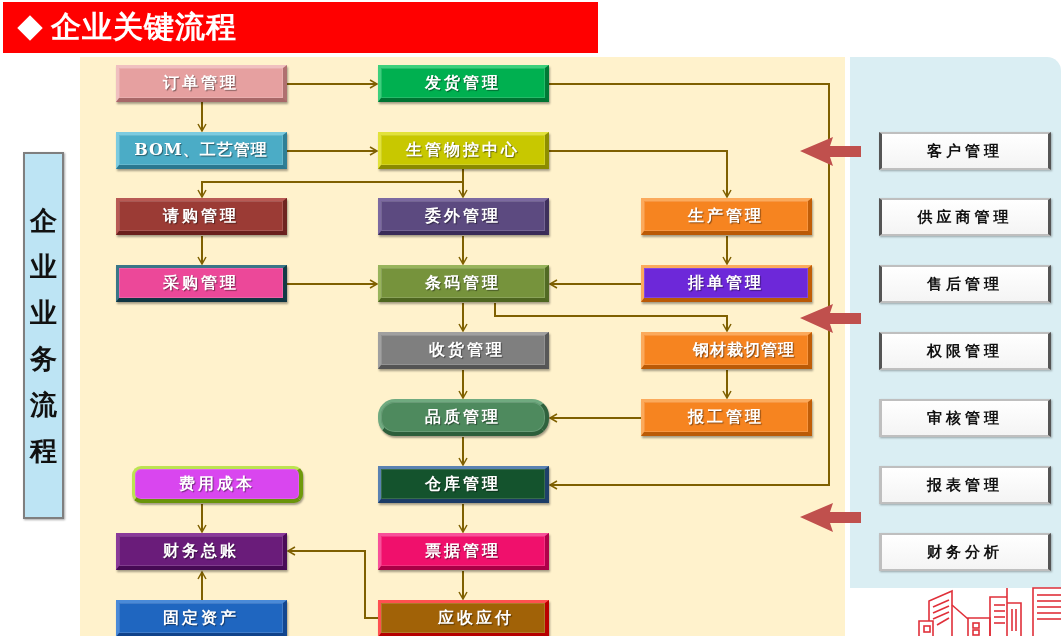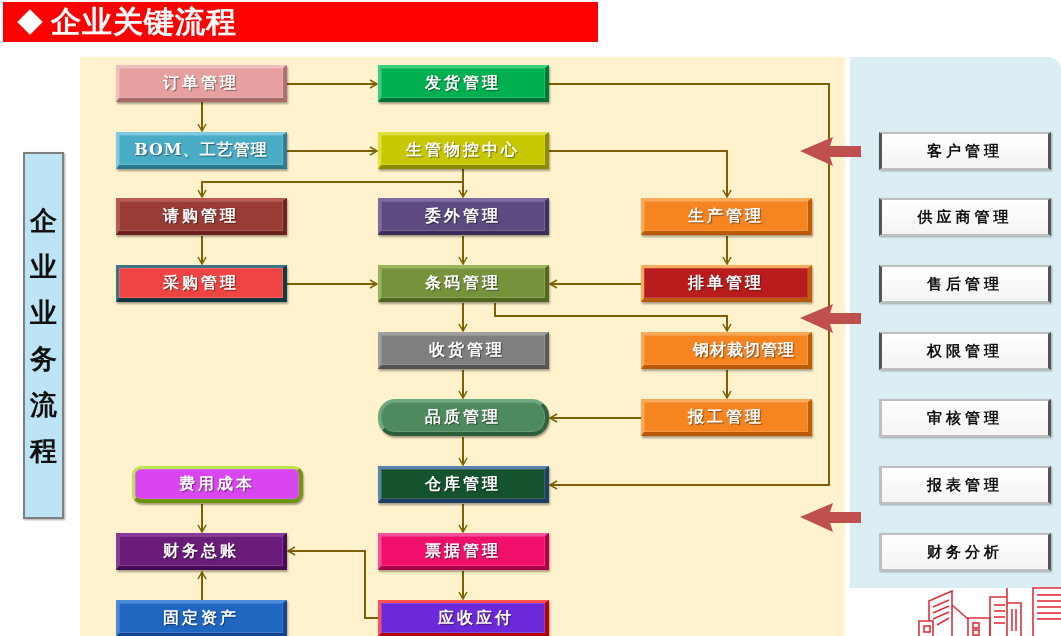--- a/index.html
+++ b/index.html
@@ -1,17 +1,17 @@
 <!DOCTYPE html>
 <html><head>
 <meta charset="utf-8">
 <style>
   html, body { margin:0; padding:0; }
   body { width:1061px; height:636px; position:relative; overflow:hidden; background:#ffffff; font-family:"DejaVu Serif", serif; }
-  .header { position:absolute; left:3px; top:2px; width:595px; height:40px; background:#ff0000; color:#fff; display:flex; align-items:center; }
+  .header { position:absolute; left:3px; top:2px; width:595px; height:51px; background:#ff0000; color:#fff; display:flex; align-items:center; }
   .header .diamond { width:18px; height:18px; background:#fff; transform:rotate(45deg); margin-left:18px; margin-right:12px; }
   .header .title { font-family:"DejaVu Sans", sans-serif; font-weight:bold; font-size:30px; letter-spacing:1px; }
   .cream { position:absolute; left:80px; top:57px; width:765px; height:579px; background:#fff2cc; }
   .bluepanel { position:absolute; left:850px; top:57px; width:211px; height:531px; background:#daeef3; border-top-right-radius:14px; }
   .vlabel { position:absolute; left:23px; top:152px; width:41px; height:367px; background:#bde4f4; border:2px solid #7f7f7f; box-sizing:border-box; box-shadow:1px 1px 2px rgba(0,0,0,0.35); display:flex; flex-direction:column; align-items:center; justify-content:center; }
   .vlabel span { font-family:"DejaVu Serif", serif; font-weight:bold; font-size:27px; line-height:46px; color:#111; }
   .box { position:absolute; width:171px; height:37px; box-sizing:border-box; display:flex; align-items:center; justify-content:center; color:#fff; font-weight:bold; font-size:16px; letter-spacing:3px; text-shadow:1px 1px 1px rgba(0,0,0,0.45); border-style:solid; border-width:3px 4px 4px 3px; box-shadow:inset 0 0 0 1px rgba(255,255,255,0.15), 1px 2px 2px rgba(0,0,0,0.35); font-family:"DejaVu Serif", serif; }
   .wbox { position:absolute; left:879px; width:172px; height:38px; box-sizing:border-box; background:linear-gradient(#ffffff, #f4f4f4); border:2px solid #bfbfbf; border-left:3px solid #555; border-right:3px solid #555; display:flex; align-items:center; justify-content:center; font-weight:bold; font-size:15px; letter-spacing:4px; color:#111; box-shadow:1px 1px 2px rgba(0,0,0,0.3); font-family:"DejaVu Serif", serif; }
   svg.lines { position:absolute; left:0; top:0; }
   .city { position:absolute; left:915px; top:585px; }
@@ -100,21 +100,21 @@
 
 <div class="box" style="left:116px;top:65px;background:#e6a0a0;border-color:#f0c0c0 #b07070 #a86868 #f0c0c0;">
     <span>订单管理</span>
   </div>
 <div class="box" style="left:116px;top:132px;background:#4bacc6;border-color:#7ccbe0 #2f7f96 #2a7890 #7ccbe0;letter-spacing:1px;">
     <span>BOM、工艺管理</span>
   </div>
 <div class="box" style="left:116px;top:198px;background:#9b3b35;border-color:#b85a54 #6e2420 #6a201d #b85a54;">
     <span>请购管理</span>
   </div>
-<div class="box" style="left:116px;top:265px;background:#ef4444;border-color:#3a7688 #123a46 #103642 #3a7688;">
+<div class="box" style="left:116px;top:265px;background:#ec4899;border-color:#3a7688 #123a46 #103642 #3a7688;">
     <span>采购管理</span>
   </div>
 <div class="box" style="left:132px;top:466px;background:#d946ef;border-color:#bce352 #6f9a0c #6a940a #bce352;border-radius:9px;">
     <span>费用成本</span>
   </div>
 <div class="box" style="left:116px;top:533px;background:#6a1c7a;border-color:#8a3a9a #4a0c58 #460a54 #8a3a9a;">
     <span>财务总账</span>
   </div>
 <div class="box" style="left:116px;top:600px;background:#1f66c0;border-color:#4a8ad8 #124690 #10428a #4a8ad8;">
     <span>固定资产</span>
@@ -137,28 +137,28 @@
   </div>
 <div class="box" style="left:378px;top:399px;background:#4e8a5e;border-color:#70aa80 #30623e #2c5e3a #70aa80;border-radius:17px;">
     <span>品质管理</span>
   </div>
 <div class="box" style="left:378px;top:466px;background:#14532d;border-color:#5a82b2 #1e406a #1c3c66 #5a82b2;">
     <span>仓库管理</span>
   </div>
 <div class="box" style="left:378px;top:533px;background:#f0106c;border-color:#f8509a #b0004a #aa0046 #f8509a;align-items:center;">
     <span>票据管理</span>
   </div>
-<div class="box" style="left:378px;top:600px;background:#6d28d9;border-color:#ff5050 #bb0000 #b50000 #ff5050;padding-left:26px;">
+<div class="box" style="left:378px;top:600px;background:#a16207;border-color:#ff5050 #bb0000 #b50000 #ff5050;padding-left:26px;">
     <span>应收应付</span>
   </div>
 
 <div class="box" style="left:641px;top:198px;background:#f68420;border-color:#fbaa5c #c05e08 #ba5a06 #fbaa5c;">
     <span>生产管理</span>
   </div>
-<div class="box" style="left:641px;top:265px;background:#b91c1c;border-color:#fbaa5c #c05e08 #ba5a06 #fbaa5c;">
+<div class="box" style="left:641px;top:265px;background:#6d28d9;border-color:#fbaa5c #c05e08 #ba5a06 #fbaa5c;">
     <span>排单管理</span>
   </div>
 <div class="box" style="left:641px;top:332px;background:#f68420;border-color:#fbaa5c #c05e08 #ba5a06 #fbaa5c;letter-spacing:1px;padding-left:36px;">
     <span>钢材裁切管理</span>
   </div>
 <div class="box" style="left:641px;top:399px;background:#f68420;border-color:#fbaa5c #c05e08 #ba5a06 #fbaa5c;">
     <span>报工管理</span>
   </div>
 
 <div class="wbox" style="top:132px;">

